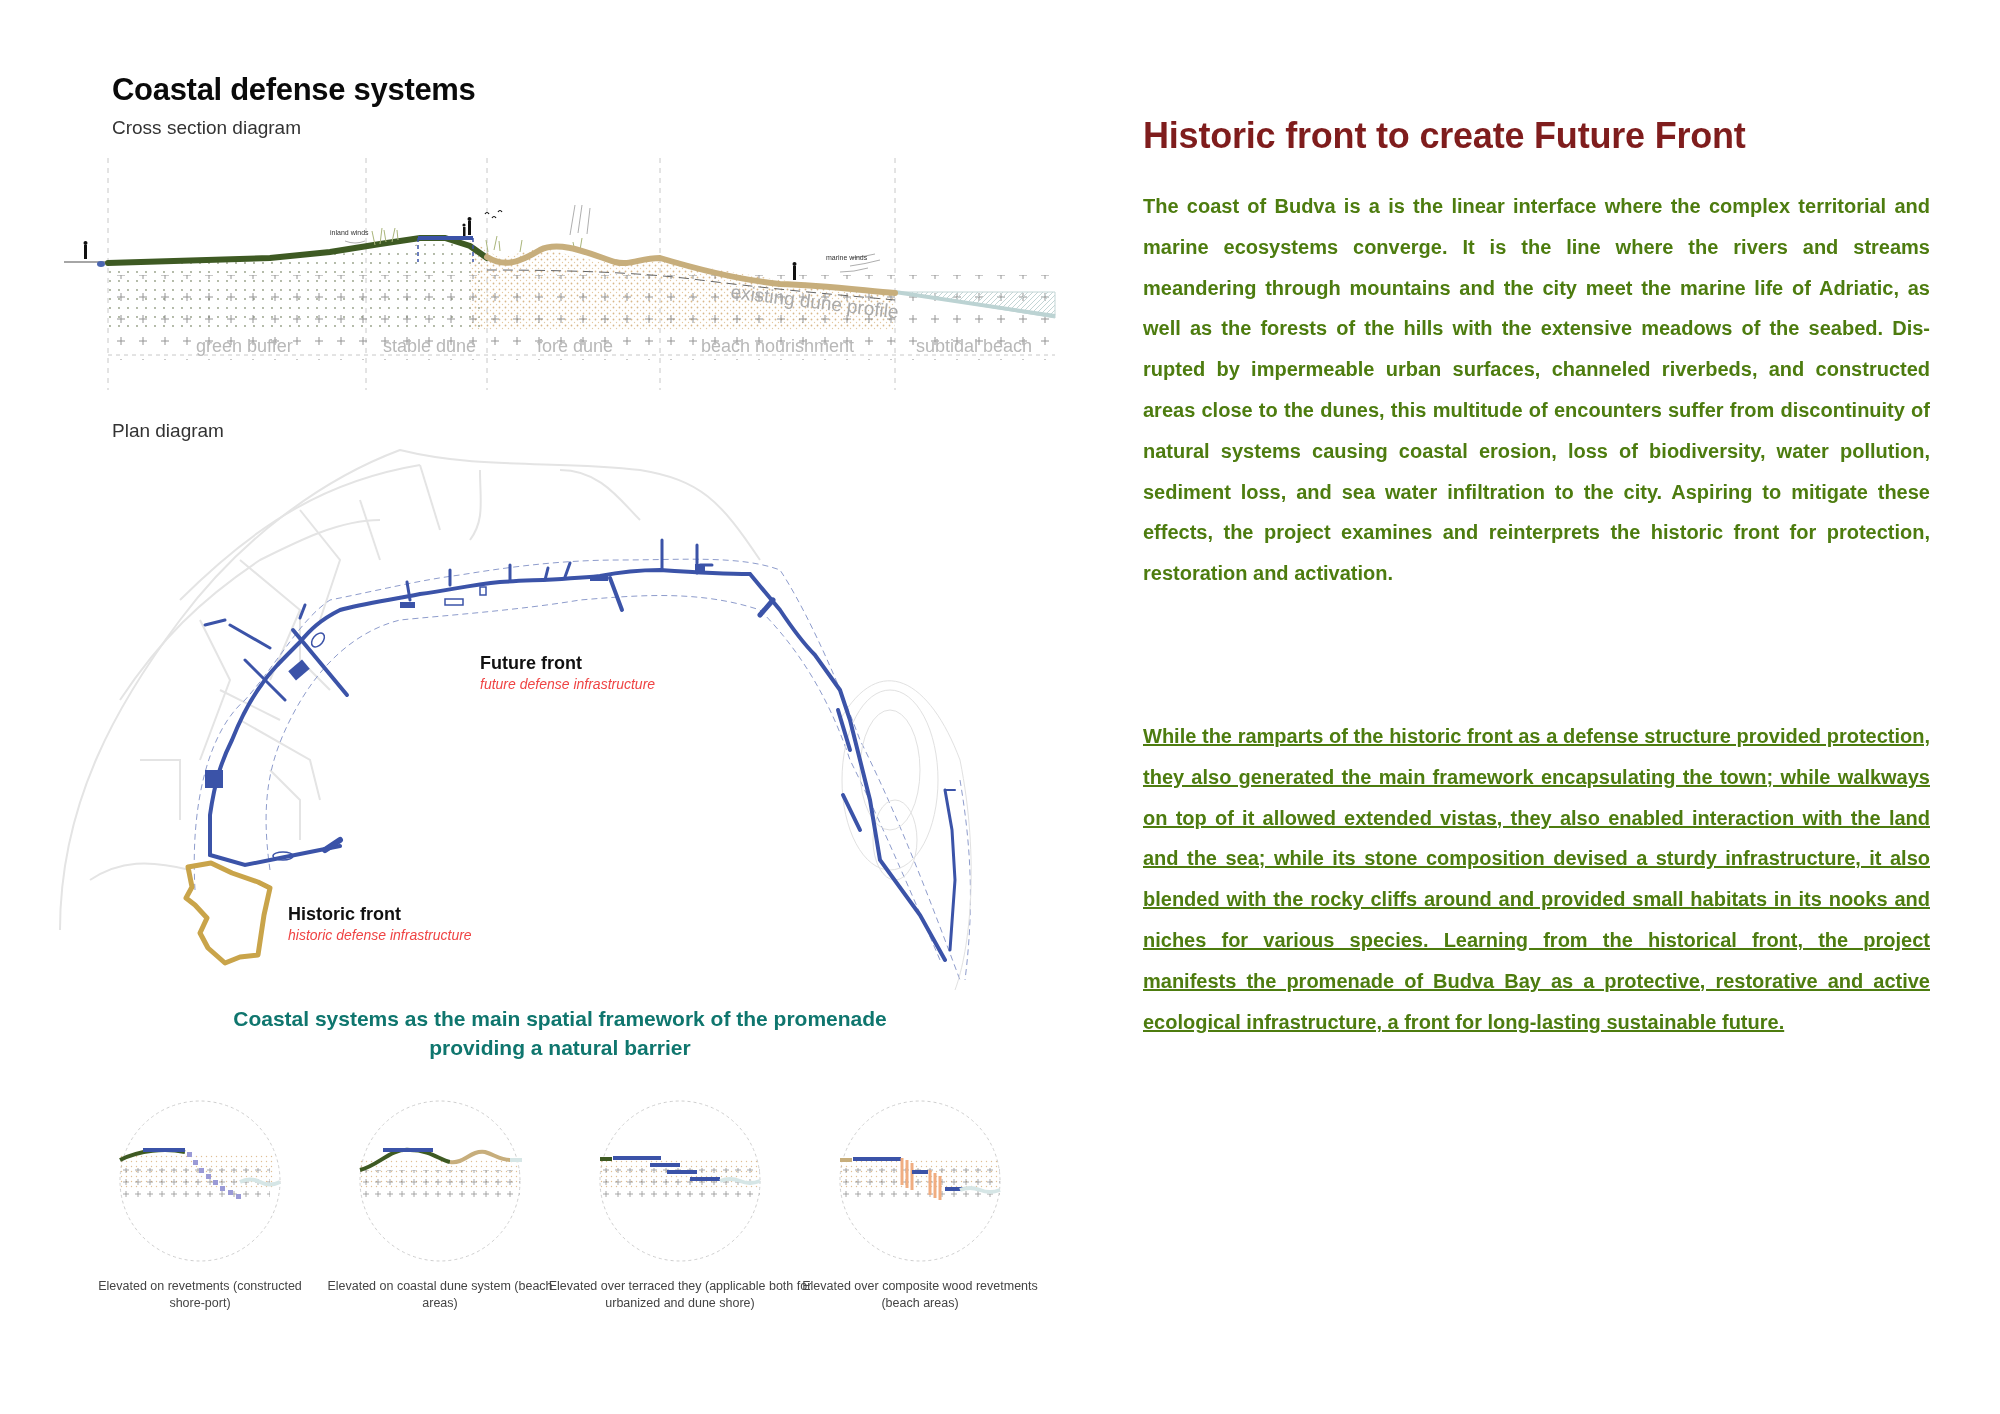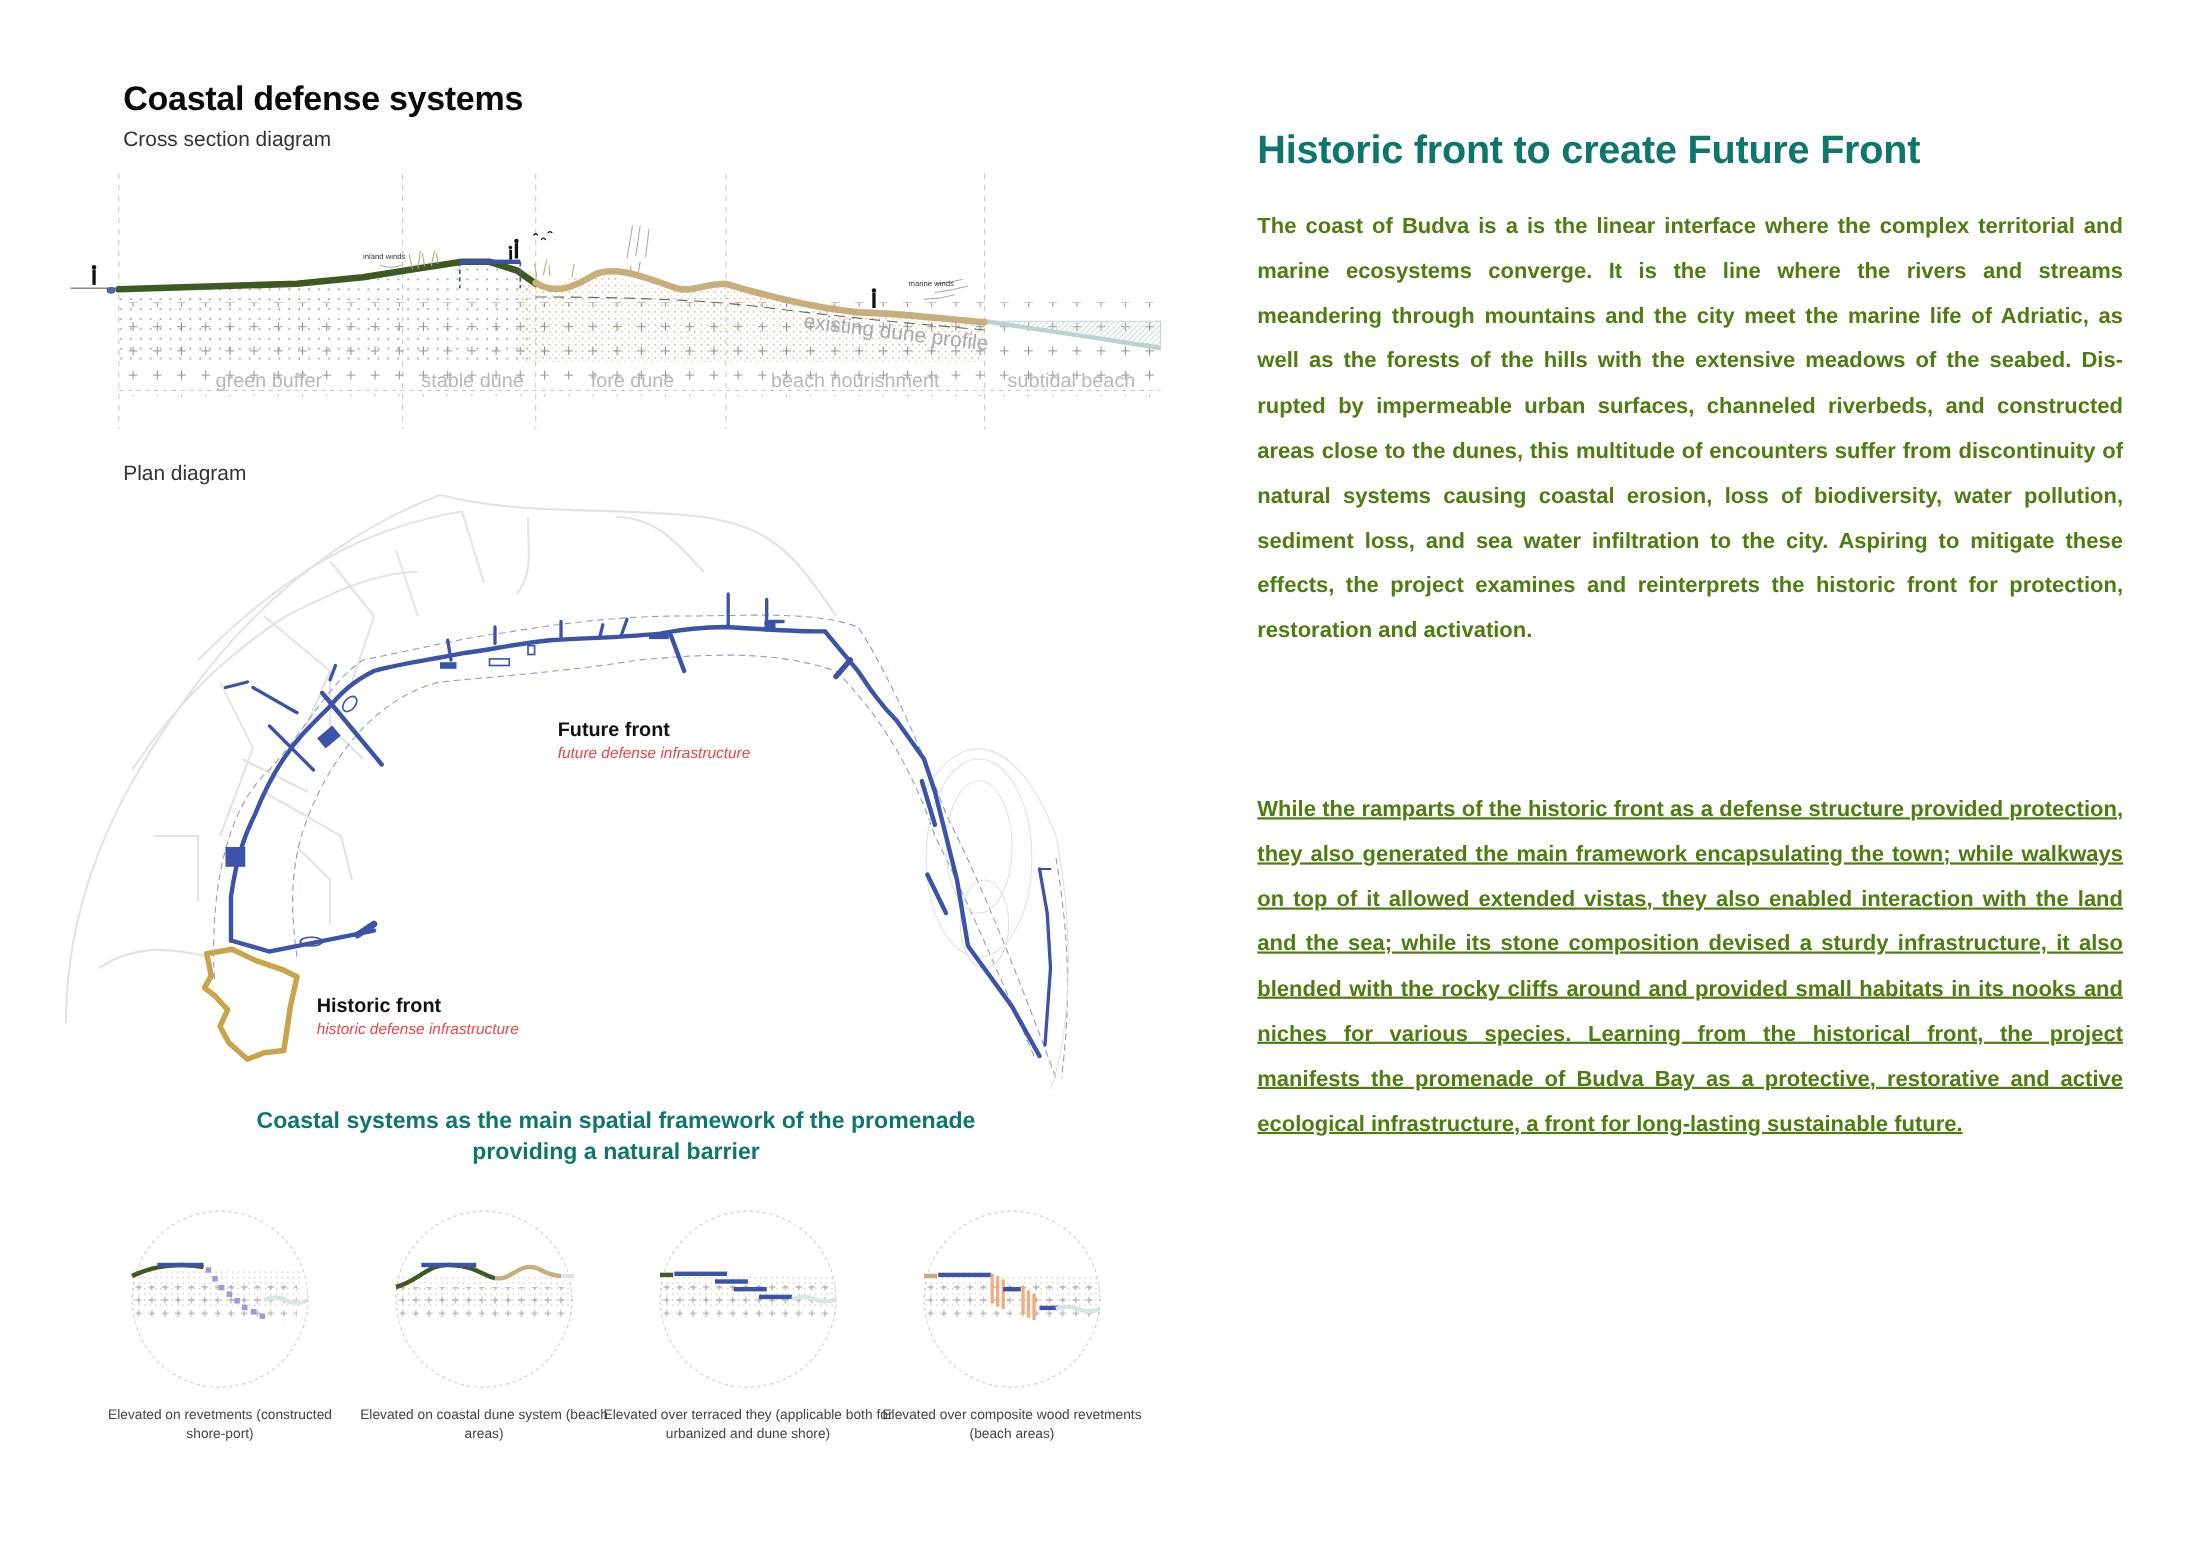--- a/index.html
+++ b/index.html
@@ -10,21 +10,21 @@
   .xs-sub { left: 112px; top: 117px; }
   .plan-sub { left: 112px; top: 420px; }
   svg { position: absolute; overflow: visible; }
   .zone-label { font-family: "Liberation Sans", sans-serif; font-size: 18px; fill: #b8b8b8; }
   .tiny-label { font-family: "Liberation Sans", sans-serif; font-size: 7px; fill: #333; }
   .dune-label { font-family: "Liberation Sans", sans-serif; font-size: 19px; fill: #aaa; }
   .plan-label-title { font-weight: 700; font-size: 18px; color: #111; }
   .plan-label-sub { font-size: 14px; color: #ef4444; margin-top: 2px; font-style: italic; }
   .caption { left: 205px; top: 1004px; width: 710px; text-align: center; font-size: 21px; font-weight: 700; line-height: 29px; color: #0f766e; }
   .circle-caption { position: absolute; top: 1278px; width: 240px; text-align: center; font-size: 12.5px; line-height: 17px; color: #444; }
-  .right-title { left: 1143px; top: 115px; font-size: 36px; font-weight: 700; color: #0f766e; letter-spacing: -0.2px; }
+  .right-title { left: 1143px; top: 115px; font-size: 36px; font-weight: 700; color: #7f1d1d; letter-spacing: -0.2px; }
   .right-para { left: 1143px; width: 787px; font-size: 20px; font-weight: 700; line-height: 40.8px; text-align: justify; color: #4d7c0f; }
   .p1 { top: 186px; }
   .p2 { top: 716px; text-decoration: underline; }
 </style>
 </head>
 <body>
 
 <div class="abs title-main">Coastal defense systems</div>
 <div class="abs subtitle xs-sub">Cross section diagram</div>
 
@@ -184,21 +184,21 @@
     <rect x="480" y="587" width="6" height="8" fill="none" stroke="#3b53a8" stroke-width="1.5"></rect>
     <rect x="590" y="576" width="18" height="5"></rect>
     <rect x="695" y="564" width="10" height="7"></rect>
     <ellipse cx="318" cy="640" rx="5" ry="8" fill="none" stroke="#3b53a8" stroke-width="1.5" transform="rotate(40 318 640)"></ellipse>
     <ellipse cx="283" cy="856" rx="10" ry="4" fill="none" stroke="#3b53a8" stroke-width="1.5"></ellipse>
   </g>
 
   <path d="M188 867 L211 863 L232 873 L258 882 L270 888 L264 915 L258 955 L240 957 L225 963 L208 948 L200 933 L207 918 L195 905 L186 898 L192 887 Z" fill="none" stroke="#c9a44a" stroke-width="5" stroke-linejoin="round"></path>
 </svg>
 
-<div class="abs" style="left:507px; top:653px;">
+<div class="abs" style="left:480px; top:653px;">
   <div class="plan-label-title">Future front</div>
   <div class="plan-label-sub">future defense infrastructure</div>
 </div>
 <div class="abs" style="left:288px; top:904px;">
   <div class="plan-label-title">Historic front</div>
   <div class="plan-label-sub">historic defense infrastructure</div>
 </div>
 
 <div class="abs caption">Coastal systems as the main spatial framework of the promenade providing a natural barrier</div>
 

